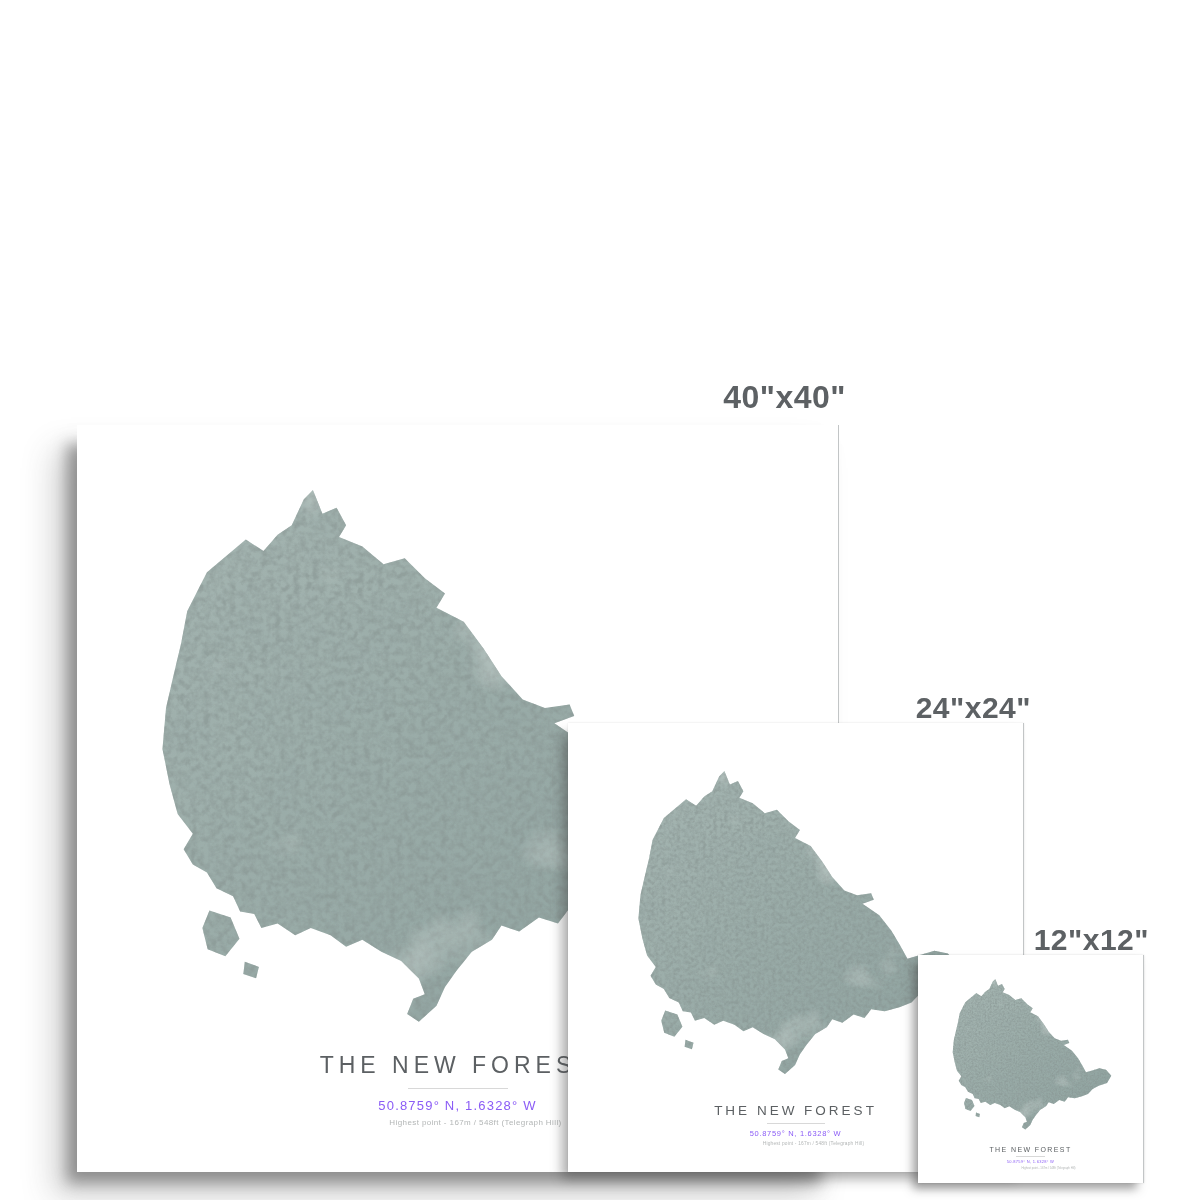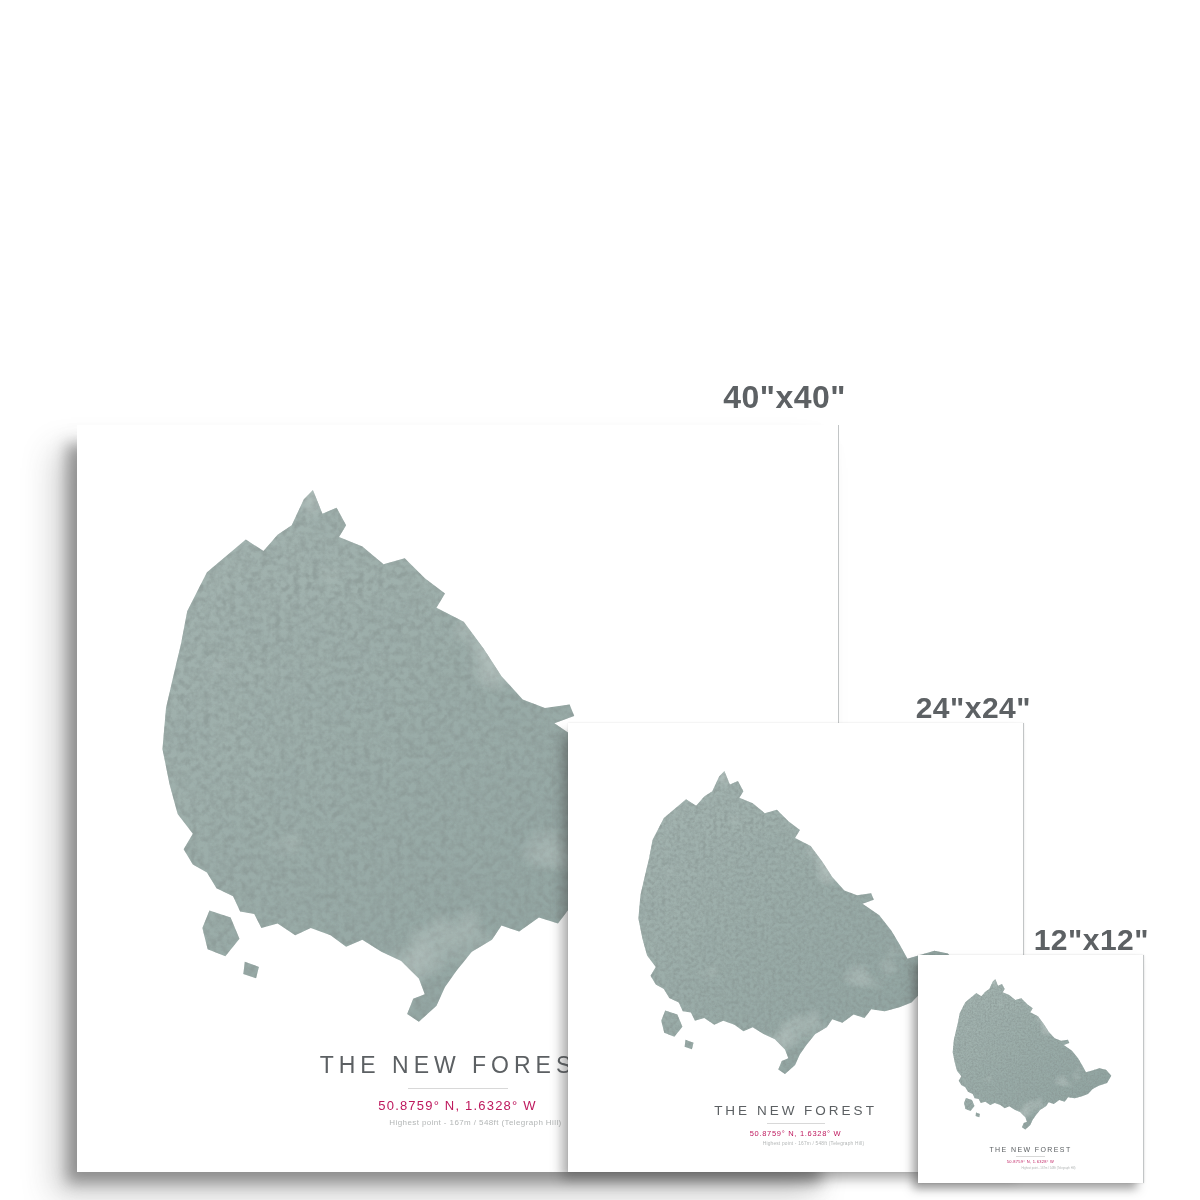--- a/index.html
+++ b/index.html
@@ -29,21 +29,21 @@
 
   .mapsvg{position:absolute;display:block;}
   .poster-large  .mapsvg{left:83px;top:65px;width:565px;height:537px;}
   .poster-medium .mapsvg{left:69px;top:48px;width:323px;height:306px;}
   .poster-small  .mapsvg{left:34px;top:24px;width:160px;height:152px;}
 
   
   .caption{position:absolute;left:0;right:0;text-align:center;}
   .cap-title{text-transform:uppercase;color:#5c6063;font-weight:400;}
   .cap-divider{height:1px;background:#d8d8d8;margin:0 auto;}
-  .cap-coords{color:#be185d;}
+  .cap-coords{color:#8b5cf6;}
   .cap-detail{color:#b3b6b6;margin-left:36px;}
 
   .poster-large .caption{top:627px;}
   .poster-large .cap-title{font-size:23px;letter-spacing:5px;}
   .poster-large .cap-divider{width:100px;margin-top:9px;}
   .poster-large .cap-coords{font-size:13px;letter-spacing:1.2px;margin-top:9px;}
   .poster-large .cap-detail{font-size:8px;letter-spacing:0.4px;margin-top:5px;}
 
   .poster-medium .caption{top:380px;}
   .poster-medium .cap-title{font-size:13.5px;letter-spacing:3px;}

